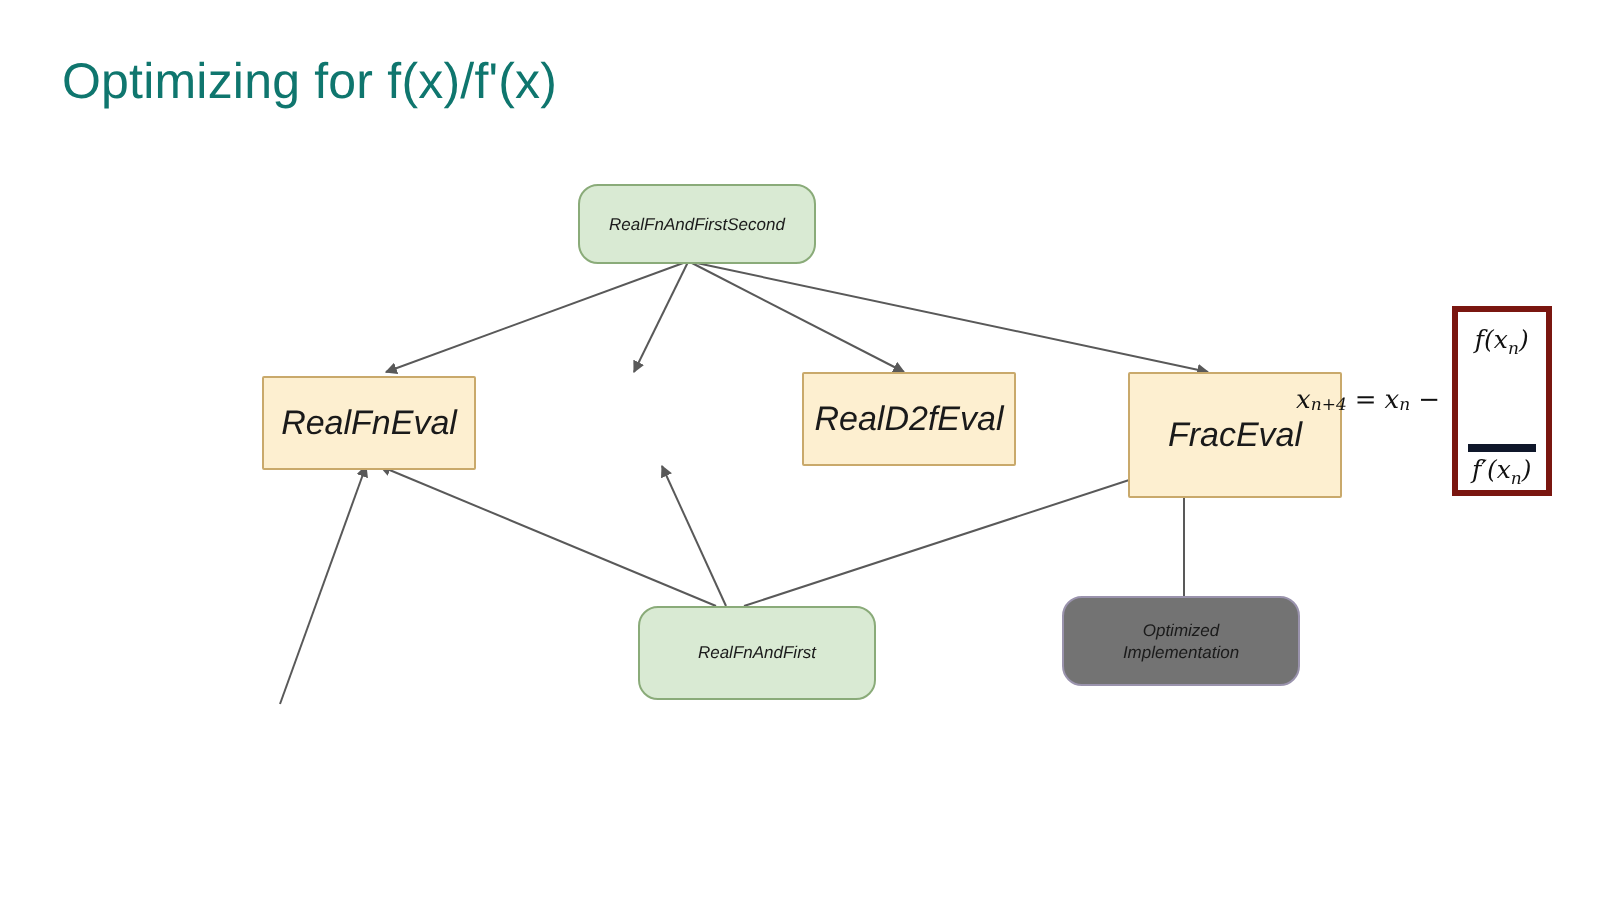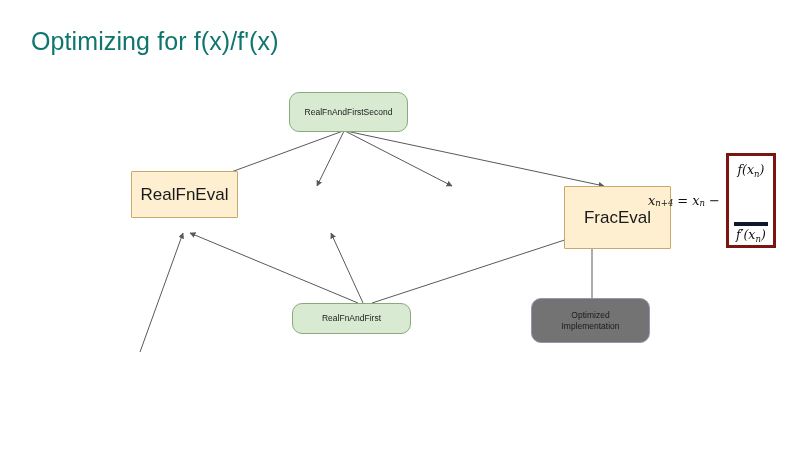--- a/index.html
+++ b/index.html
@@ -47,20 +47,21 @@
     pointer-events: none;
   }
   .node {
     position: absolute;
     box-sizing: border-box;
     display: flex;
     align-items: center;
     justify-content: center;
     text-align: center;
     color: #1a1a1a;
+    font-style: italic;
   }
   .node-green {
     background: #d9ead3;
     border: 1px solid #8aab79;
     border-radius: 10px;
   }
   .node-purple {
     background: #737373;
     border: 1px solid #9a93ad;
     border-radius: 10px;
@@ -169,31 +170,34 @@
         <line x1="363" y1="303" x2="331" y2="233"></line>
         <line x1="372" y1="303" x2="586" y2="233"></line>
         <line x1="592" y1="298" x2="592" y2="233"></line>
       </g>
     </svg>
 
     <div class="node node-green label-small" style="left:289px; top:92px; width:119px; height:40px;">
       <span>RealFnAndFirstSecond</span>
     </div>
 
-    <div class="node node-cream label-large" style="left:131px; top:171px; width:107px; height:47px;">
+    <div class="node node-cream label-large" style="left:131px; top:188px; width:107px; height:47px;">
       <span>RealFnEval</span>
     </div>
 
 
+    <div class="node node-cream label-large" style="left:401px; top:186px; width:107px; height:47px;">
+      <span>RealD2fEval</span>
+    </div>
 
     <div class="node node-cream label-large" style="left:564px; top:186px; width:107px; height:63px;">
       <span>FracEval</span>
     </div>
 
-    <div class="node node-green label-small" style="left:292px; top:303px; width:119px; height:31px;">
+    <div class="node node-green label-small" style="left:319px; top:303px; width:119px; height:47px;">
       <span>RealFnAndFirst</span>
     </div>
 
     <div class="node node-purple label-two-line" style="left:531px; top:298px; width:119px; height:45px;">
       <span>Optimized
 Implementation</span>
     </div>
 
 
   </div>

